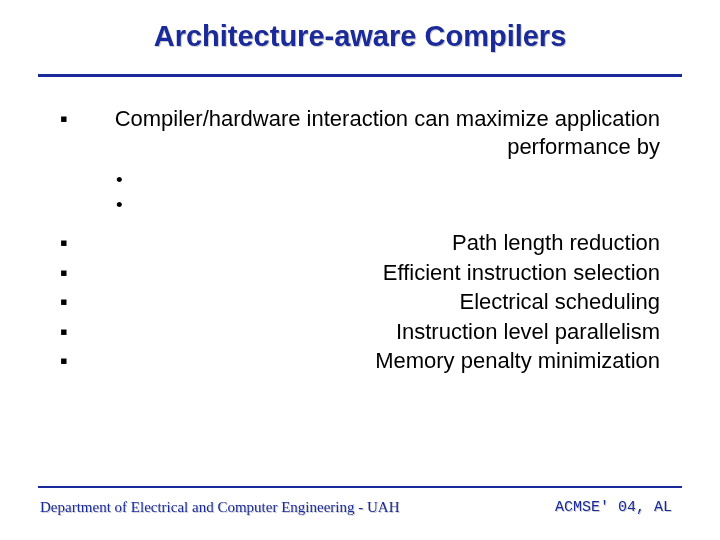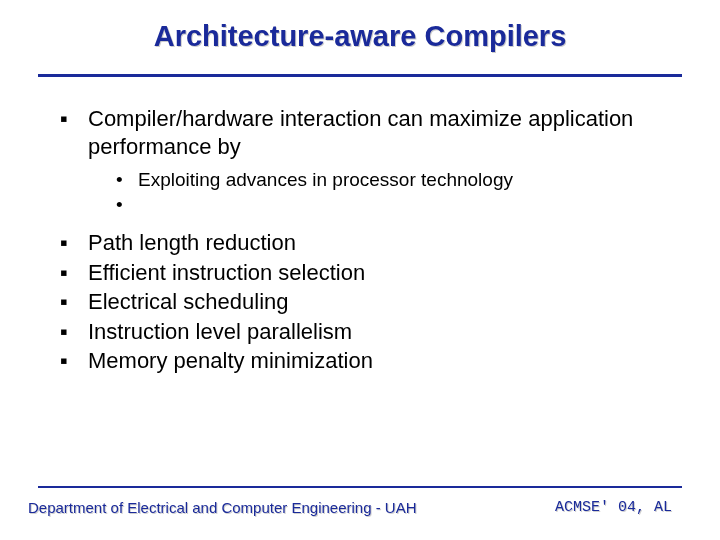--- a/index.html
+++ b/index.html
@@ -51,20 +51,21 @@
     margin-bottom: 8px;
     color: #000000;
   }
   .lvl1 .bullet {
     flex: 0 0 auto;
     width: 28px;
     font-family: Arial, sans-serif;
   }
   .lvl1 .txt {
     flex: 1 1 auto;
+    text-align: right;
   }
   .sublist {
     margin: 6px 0 12px 56px;
   }
   .lvl2 {
     display: flex;
     align-items: flex-start;
     font-size: 19px;
     line-height: 1.3;
     color: #000000;
@@ -81,22 +82,22 @@
     position: absolute;
     bottom: 52px;
     left: 38px;
     width: 644px;
     height: 0;
     border-top: 2px solid #1a2a9a;
   }
   .footer-left {
     position: absolute;
     bottom: 24px;
-    left: 28px;
-    font-family: Liberation Sans, sans-serif;
+    left: 40px;
+    font-family: Liberation Serif, serif;
     font-size: 15px;
     color: #1a2a9a;
     text-shadow: 1px 1px 0 #d0d0d0;
   }
   .footer-right {
     position: absolute;
     bottom: 24px;
     right: 48px;
     font-family: Liberation Mono, monospace;
     font-size: 15px;
@@ -115,21 +116,20 @@
   <div class="content">
 
     <div class="lvl1">
       <span class="bullet">▪︎</span>
       <span class="txt">Compiler/hardware interaction can maximize application performance by</span>
     </div>
 
     <div class="sublist">
       <div class="lvl2">
         <span class="bullet">•</span>
-        <span>Exploiting advances in processor technology</span>
       </div>
       <div class="lvl2">
         <span class="bullet">•</span>
       </div>
     </div>
 
     <div class="lvl1 lvl1-compact">
       <span class="bullet">▪︎</span>
       <span class="txt">Path length reduction</span>
     </div>

